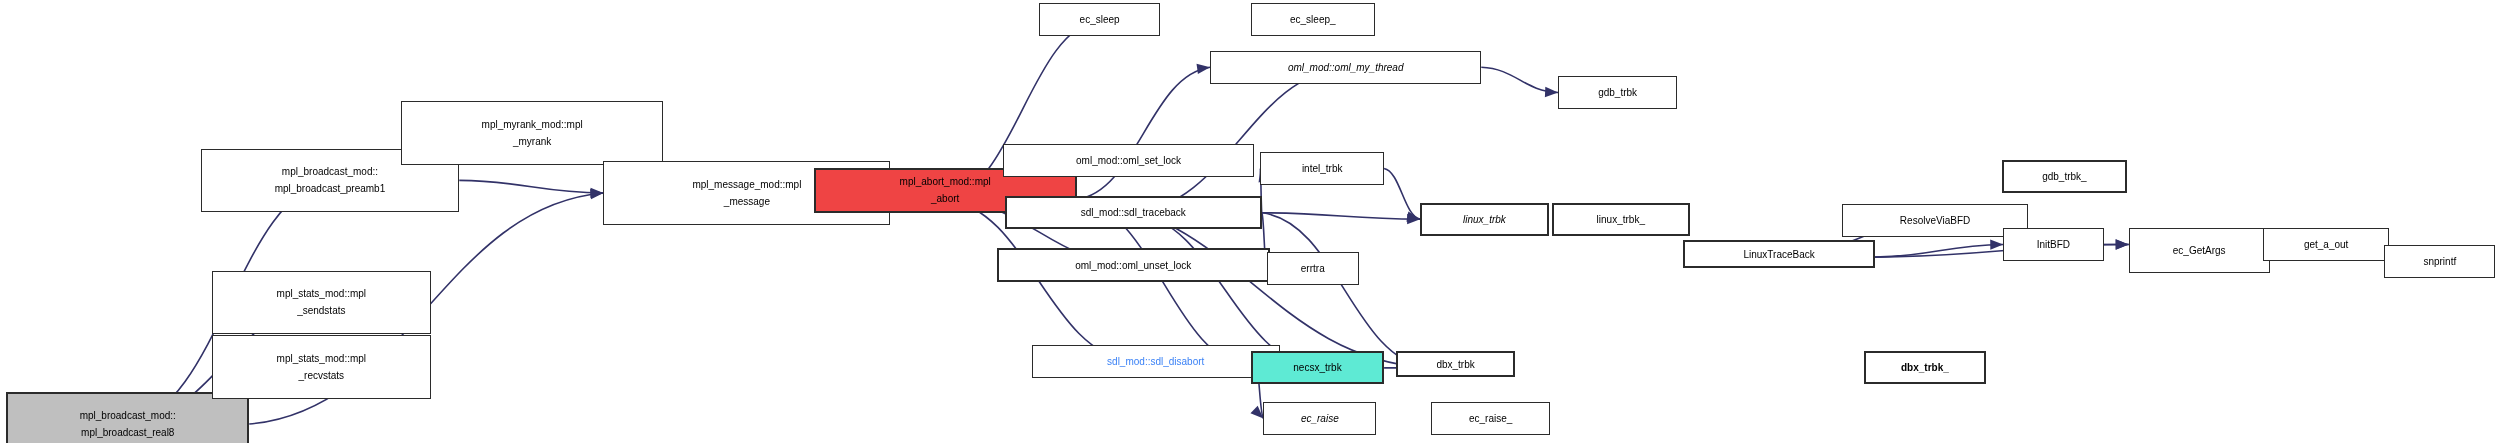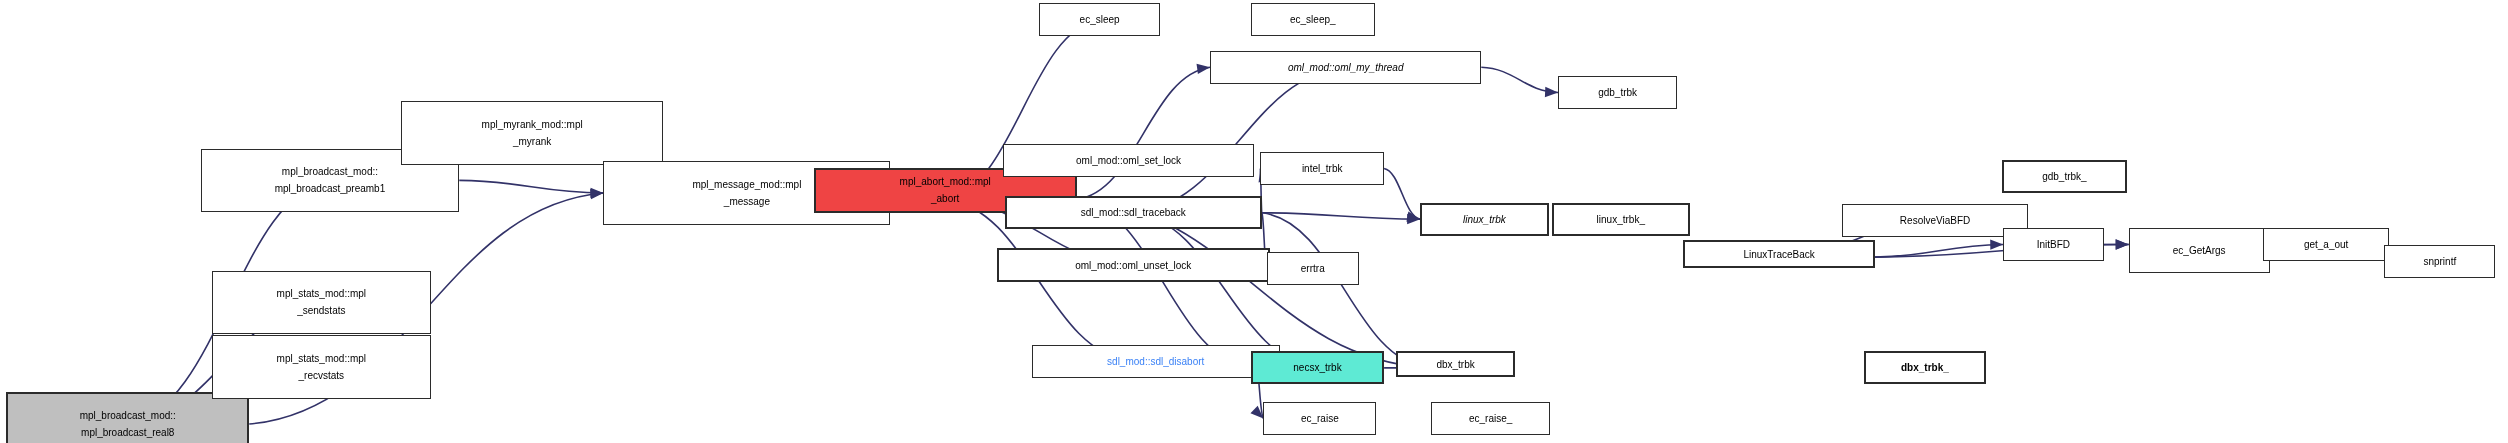--- a/index.html
+++ b/index.html
@@ -170,21 +170,21 @@
       <div class="node" style="left: 1250.87px; top: 3.16429px; width: 123.832px; height: 33.225px; background: rgb(255, 255, 255); border-color: rgb(43, 43, 43); color: rgb(0, 0, 0);">ec_sleep_</div>
       <div class="node" style="left: 1210.11px; top: 50.6286px; width: 271.178px; height: 33.225px; background: rgb(255, 255, 255); border-color: rgb(43, 43, 43); color: rgb(0, 0, 0); font-style: italic;">oml_mod::oml_my_thread</div>
       <div class="node" style="left: 1003.2px; top: 143.975px; width: 250.8px; height: 33.225px; background: rgb(255, 255, 255); border-color: rgb(43, 43, 43); color: rgb(0, 0, 0);">oml_mod::oml_set_lock</div>
       <div class="node thick" style="left: 1004.77px; top: 196.186px; width: 257.07px; height: 33.225px; background: rgb(255, 255, 255); border-color: rgb(43, 43, 43); color: rgb(0, 0, 0);">sdl_mod::sdl_traceback</div>
       <div class="node thick" style="left: 996.93px; top: 248.396px; width: 272.745px; height: 33.225px; background: rgb(255, 255, 255); border-color: rgb(43, 43, 43); color: rgb(0, 0, 0);">oml_mod::oml_unset_lock</div>
       <div class="node" style="left: 1007.9px; top: 344.907px; width: 247.665px; height: 33.225px; background: rgb(255, 255, 255); border-color: rgb(43, 43, 43); color: #3b82f6; margin-left: 24px;">sdl_mod::sdl_disabort</div>
       <div class="node" style="left: 1558.09px; top: 75.9429px; width: 119.13px; height: 33.225px; background: rgb(255, 255, 255); border-color: rgb(43, 43, 43); color: rgb(0, 0, 0);">gdb_trbk</div>
       <div class="node" style="left: 1260.27px; top: 151.886px; width: 123.832px; height: 33.225px; background: rgb(255, 255, 255); border-color: rgb(43, 43, 43); color: rgb(0, 0, 0);">intel_trbk</div>
       <div class="node" style="left: 1266.54px; top: 251.561px; width: 92.4825px; height: 33.225px; background: rgb(255, 255, 255); border-color: rgb(43, 43, 43); color: rgb(0, 0, 0);">errtra</div>
       <div class="node thick" style="left: 1250.87px; top: 351.236px; width: 133.237px; height: 33.225px; background: #5eead4; border-color: rgb(43, 43, 43); color: rgb(0, 0, 0);">necsx_trbk</div>
-      <div class="node" style="left: 1263.4px; top: 401.864px; width: 112.86px; height: 33.225px; background: rgb(255, 255, 255); border-color: rgb(43, 43, 43); color: rgb(0, 0, 0);">ec_raise</div>
+      <div class="node" style="left: 1263.4px; top: 401.864px; width: 112.86px; height: 33.225px; background: rgb(255, 255, 255); border-color: rgb(43, 43, 43); color: rgb(0, 0, 0); font-style: italic;">ec_raise</div>
       <div class="node" style="left: 1431.13px; top: 401.864px; width: 119.13px; height: 33.225px; background: rgb(255, 255, 255); border-color: rgb(43, 43, 43); color: rgb(0, 0, 0);">ec_raise_</div>
       <div class="node thick" style="left: 1360px; top: 351.236px; width: 119.13px; height: 26px; background: rgb(255, 255, 255); border-color: rgb(43, 43, 43); color: rgb(0, 0, 0); margin-left: 36px;">dbx_trbk</div>
       <div class="node thick" style="left: 1420.15px; top: 202.514px; width: 128.535px; height: 33.225px; background: rgb(255, 255, 255); border-color: rgb(43, 43, 43); color: rgb(0, 0, 0); font-style: italic;">linux_trbk</div>
       <div class="node thick" style="left: 1551.82px; top: 202.514px; width: 137.94px; height: 33.225px; background: rgb(255, 255, 255); border-color: rgb(43, 43, 43); color: rgb(0, 0, 0);">linux_trbk_</div>
       <div class="node thick" style="left: 1683.49px; top: 240.486px; width: 191.235px; height: 28px; background: rgb(255, 255, 255); border-color: rgb(43, 43, 43); color: rgb(0, 0, 0);">LinuxTraceBack</div>
       <div class="node" style="left: 1841.81px; top: 204.096px; width: 186.532px; height: 33.225px; background: rgb(255, 255, 255); border-color: rgb(43, 43, 43); color: rgb(0, 0, 0);">ResolveViaBFD</div>
       <div class="node" style="left: 2003.26px; top: 227.829px; width: 100.32px; height: 33.225px; background: rgb(255, 255, 255); border-color: rgb(43, 43, 43); color: rgb(0, 0, 0);">InitBFD</div>
       <div class="node thick" style="left: 2001.7px; top: 159.796px; width: 125.4px; height: 33.225px; background: rgb(255, 255, 255); border-color: rgb(43, 43, 43); color: rgb(0, 0, 0);">gdb_trbk_</div>
       <div class="node thick" style="left: 1863.76px; top: 351.236px; width: 122.265px; height: 33.225px; background: rgb(255, 255, 255); border-color: rgb(43, 43, 43); color: rgb(0, 0, 0); font-weight: bold;">dbx_trbk_</div>
       <div class="node" style="left: 2128.66px; top: 227.829px; width: 141.075px; height: 45px; background: rgb(255, 255, 255); border-color: rgb(43, 43, 43); color: rgb(0, 0, 0);">ec_GetArgs</div>

